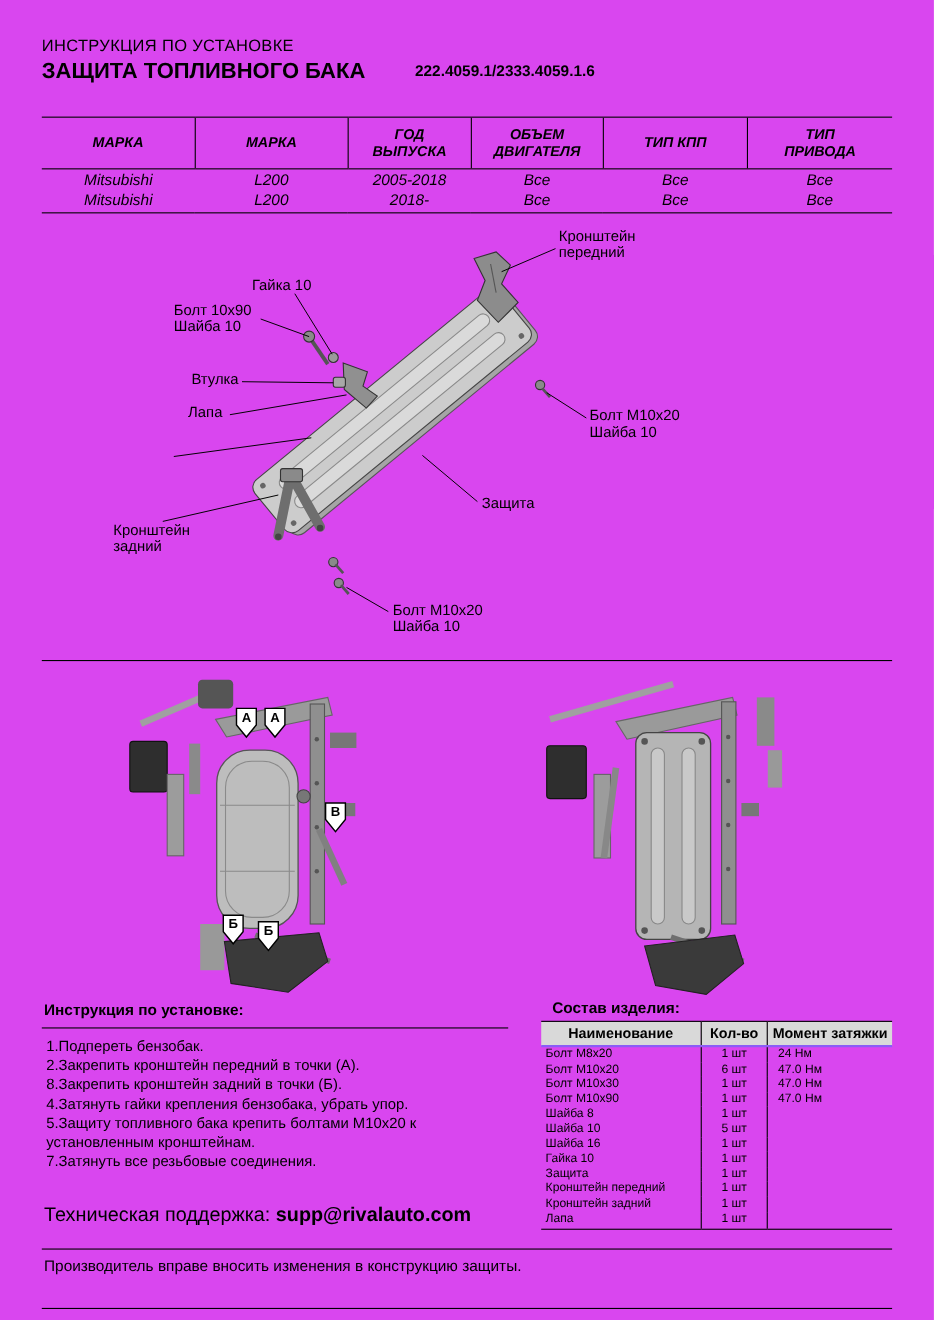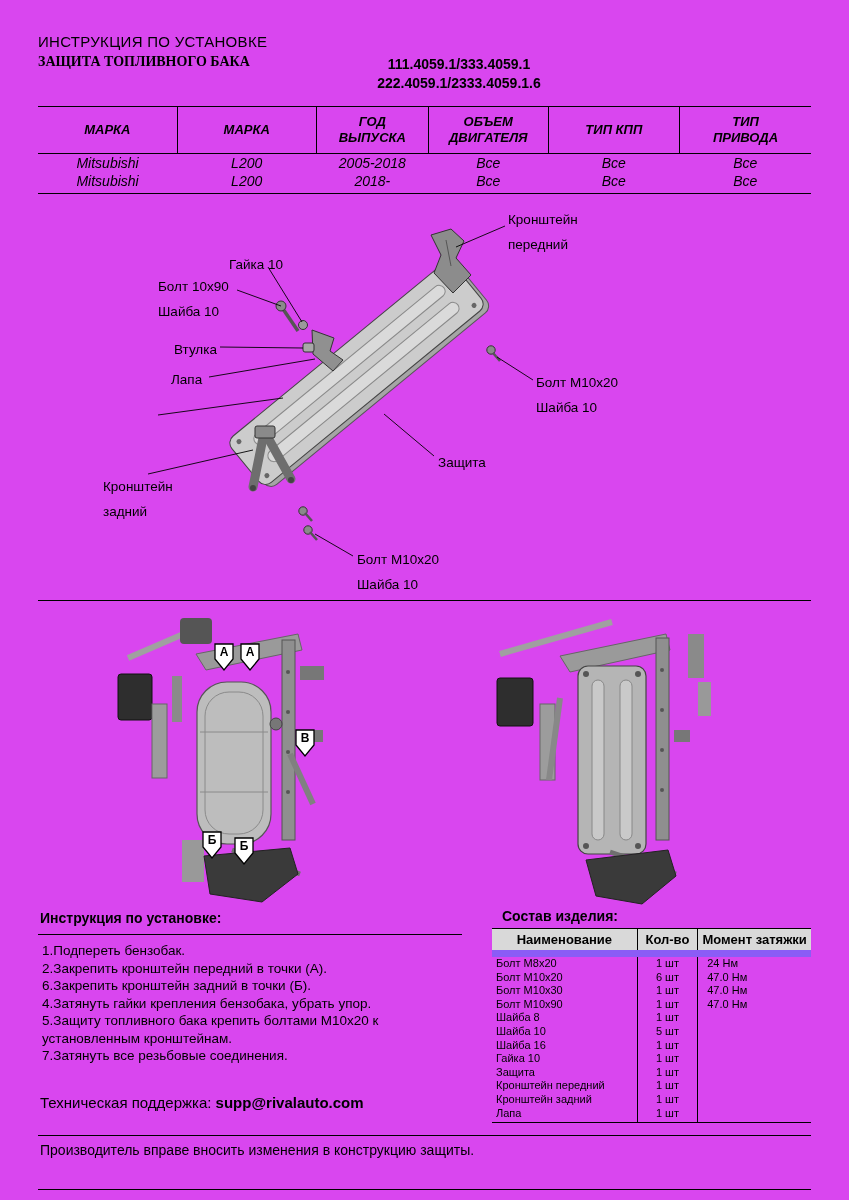--- a/index.html
+++ b/index.html
@@ -2,69 +2,68 @@
 <html><head>
 <meta charset="utf-8">
 <style>
   * { margin:0; padding:0; box-sizing:border-box; }
   html,body { background:#fff; }
   body { font-family:"Liberation Sans","DejaVu Sans",sans-serif; color:#000; }
   .page { position:relative; width:849px; height:1200px; background:#d946ef; overflow:hidden; }
 
   .hdr-left { position:absolute; left:38px; top:33px; }
   .hdr-left .t1 { font-size:15px; letter-spacing:.3px; }
-  .hdr-left .t2 { font-size:14px; font-weight:bold; margin-top:4px;font-family:Liberation Serif, serif; }
+  .hdr-left .t2 { font-size:20px; font-weight:bold; margin-top:4px; }
   .hdr-codes { position:absolute; left:334px; top:55px; width:250px; text-align:center;
                font-weight:bold; font-size:14px; line-height:19px; }
 
   .hr { position:absolute; left:38px; width:773px; height:0; border-top:1px solid #000; }
   .hr-half { position:absolute; left:38px; top:934px; width:424px; height:0; border-top:1px solid #000; }
 
   table.vt { position:absolute; left:38px; top:106px; width:773px; border-collapse:collapse; table-layout:fixed;font-style:italic; }
   .vt th { font-size:13px; font-weight:bold; border-top:1px solid #000; border-bottom:1px solid #000;
            padding:7px 2px; white-space:pre-line; vertical-align:middle; line-height:16px; text-align:center; }
   .vt th + th { border-left:1px solid #000; }
   .vt td { font-size:14px; text-align:center; padding:1px 2px; }
   .vt tbody tr:last-child td { border-bottom:1px solid #000; padding-bottom:4px; }
 
   svg { position:absolute; left:0; }
   svg text { font-family:"Liberation Sans","DejaVu Sans",sans-serif; }
   .exploded { top:200px; }
   .underbody { top:612px; }
 
-  .dlabel { position:absolute; font-size:13.5px; line-height:25px; white-space:pre-line; z-index:5; }
+  .dlabel { position:absolute; font-size:13.5px; line-height:15px; white-space:pre-line; z-index:5; }
 
   .sec-title { position:absolute; font-weight:bold; font-size:14px; }
   .instructions { position:absolute; left:42px; top:942px; width:380px; font-size:13.5px; line-height:17.5px; }
 
   table.parts { position:absolute; left:492px; top:928px; width:319px; border-collapse:collapse; table-layout:fixed; }
   .parts th { background:#d9d9d9; font-size:13px; font-weight:bold; padding:3px 2px; text-align:center;
-              border-top:1px solid #000; border-bottom:7px solid #8b5cf6; }
+              border-top:1px solid #000; border-bottom:2px solid #8b5cf6; }
   .parts th + th, .parts td + td { border-left:1px solid #000; }
   .parts td { font-size:11px; line-height:13.6px; padding:0 4px; }
   .parts td:nth-child(1) { padding-right:7px; }
   .parts td:nth-child(2) { text-align:center;margin-top:16px; }
   .parts td:nth-child(3) { text-align:left; padding-left:9px; }
   .parts tbody tr:last-child td { border-bottom:1px solid #000; padding-bottom:2px; }
 
   .foot1 { position:absolute; left:40px; top:1142px; font-size:14px; }
-  .foot2 { position:absolute; left:40px; top:1094px; font-size:15px; }
+  .foot2 { position:absolute; left:40px; top:1094px; font-size:18px; }
   .foot2 .b { font-weight:bold; }
 </style>
 </head>
 <body>
 
 <div class="page">
 
   <div class="hdr-left">
     <div class="t1">ИНСТРУКЦИЯ ПО УСТАНОВКЕ</div>
     <div class="t2">ЗАЩИТА ТОПЛИВНОГО БАКА</div>
   </div>
   <div class="hdr-codes">
-    <div>111.4059.1/333.4059.1</div>
     <div>222.4059.1/2333.4059.1.6</div>
   </div>
 
   <table class="vt">
     <colgroup>
       <col style="width:18%">
         <col style="width:18%">
         <col style="width:14.5%">
       <col style="width:15.5%">
         <col style="width:17%">
@@ -259,21 +258,21 @@
       <line x1="610" y1="240" x2="676" y2="262" stroke="#6f6f6f" stroke-width="5"></line>
       <path d="M586,248 L668,238 L676,264 L642,292 L596,284 Z" fill="#3a3a3a" stroke="#222"></path>
     </g>
   </svg>
 
   <div class="sec-title" style="left:40px; top:910px;">Инструкция по установке:</div>
   <div class="hr-half"></div>
   <div class="instructions" id="instr-list">
       <div>1.Подпереть бензобак.</div>
       <div>2.Закрепить кронштейн передний в точки (А).</div>
-      <div>6.Закрепить кронштейн задний в точки (Б).</div>
+      <div>8.Закрепить кронштейн задний в точки (Б).</div>
       <div>4.Затянуть гайки крепления бензобака, убрать упор.</div>
       <div>5.Защиту топливного бака крепить болтами М10х20 к установленным кронштейнам.</div>
       <div>7.Затянуть все резьбовые соединения.</div>
     </div>
 
   <div class="sec-title" style="left:502px; top:908px;">Состав изделия:</div>
   <table class="parts">
     <colgroup>
         <col style="width:45.5%">
         <col style="width:19%">

